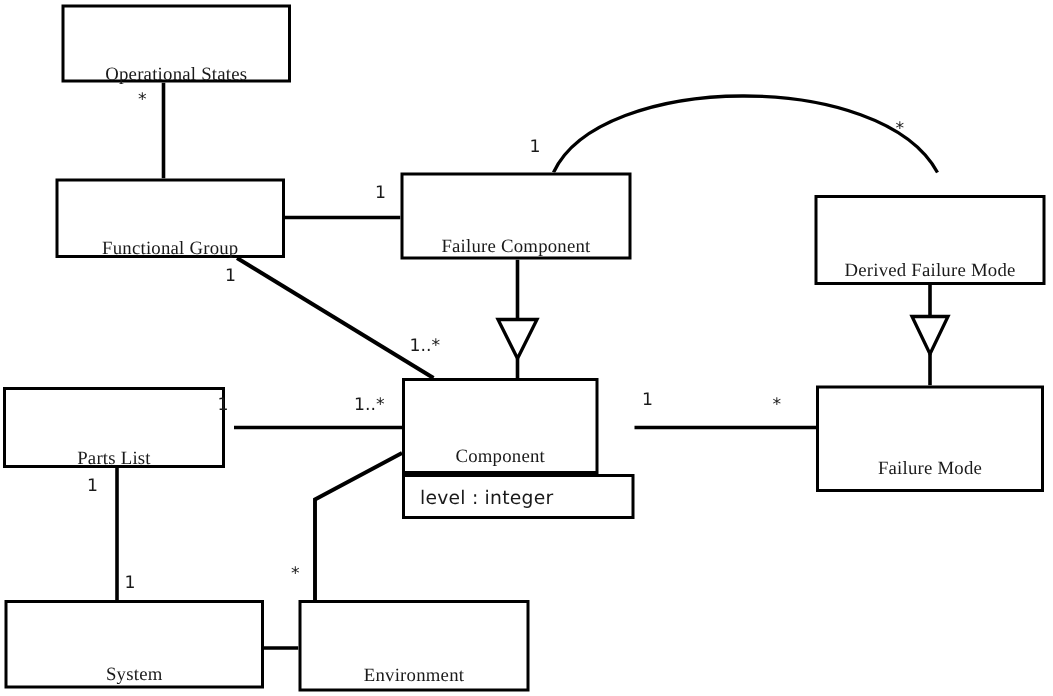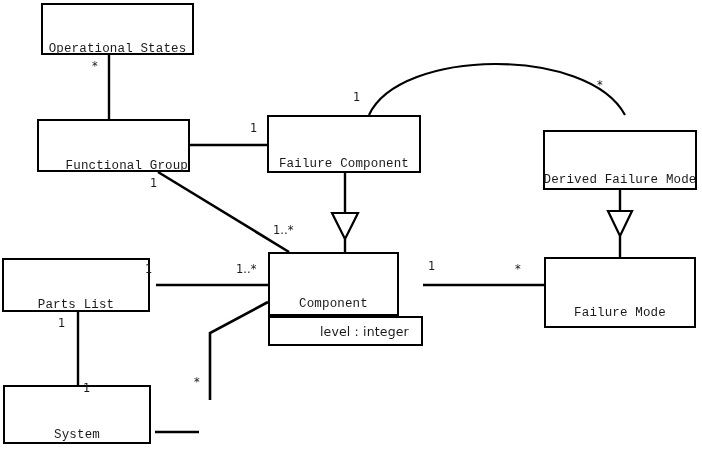--- a/index.html
+++ b/index.html
@@ -29,21 +29,21 @@
     position: absolute;
     box-sizing: border-box;
     border: 2px solid #000000;
     background: #ffffff;
     display: flex;
     align-items: center;
     justify-content: center;
     z-index: 5;
   }
   .uml-class-name {
-    font-family: Liberation Mono, monospace;
+    font-family: Liberation Serif, serif;
     font-size: 12.5px;
     color: #1a1a1a;
     text-align: center;
     white-space: nowrap;
     letter-spacing: 0.15px;
     margin-top: 40px;
   }
   .uml-attr-compartment {
     position: absolute;
     box-sizing: border-box;
@@ -104,52 +104,55 @@
     <path d="M 620 175 L 620 212" fill="none" stroke="#000000" stroke-width="2.4"></path>
     <polygon points="608,211 632,211 620,236" fill="#ffffff" stroke="#000000" stroke-width="2.2" stroke-linejoin="miter"></polygon>
     <path d="M 620 236 L 620 257" fill="none" stroke="#000000" stroke-width="2.4"></path>
 
   </svg>
 
   <div class="uml-class" style="left:41px; top:3px; width:153px; height:52px;">
     <span class="uml-class-name">Operational States</span>
   </div>
 
-  <div class="uml-class" style="left:37px; top:119px; width:153px; height:53px;justify-content:flex-end;">
+  <div class="uml-class" style="left:37px; top:119px; width:153px; height:53px;">
     <span class="uml-class-name">Functional Group</span>
   </div>
 
   <div class="uml-class" style="left:267px; top:115px; width:154px; height:58px;">
     <span class="uml-class-name">Failure Component</span>
   </div>
 
   <div class="uml-class" style="left:543px; top:130px; width:154px; height:60px;">
     <span class="uml-class-name">Derived Failure Mode</span>
   </div>
 
   <div class="uml-class" style="left:2px; top:258px; width:148px; height:54px;">
     <span class="uml-class-name">Parts List</span>
   </div>
 
   <div class="uml-class" style="left:268px; top:252px; width:131px; height:64px;">
     <span class="uml-class-name">Component</span>
   </div>
 
-  <div class="uml-attr-compartment" style="left:268px; top:316px; width:155px; height:30px;padding-left:40px;">
+  <div class="uml-attr-compartment" style="left:268px; top:316px; width:155px; height:30px;">
     <span class="uml-attr-text">level : integer</span>
   </div>
 
   <div class="uml-class" style="left:544px; top:257px; width:152px; height:71px;">
     <span class="uml-class-name">Failure Mode</span>
   </div>
 
-  <div class="uml-class" style="left:3px; top:385px; width:148px; height:59px;">
+  <div class="uml-class" style="left:3px; top:400px; width:173px; height:59px;">
     <span class="uml-class-name">System</span>
   </div>
 
+  <div class="uml-class" style="left:199px; top:400px; width:154px; height:61px;">
+    <span class="uml-class-name">Environment</span>
+  </div>
 
   <span class="mult-label" style="left:92px; top:61px;">*</span>
 
   <span class="mult-label" style="left:250px; top:123px;">1</span>
 
   <span class="mult-label" style="left:353px; top:92px;">1</span>
 
   <span class="mult-label" style="left:597px; top:80px;">*</span>
 
   <span class="mult-label" style="left:150px; top:178px;">1</span>

